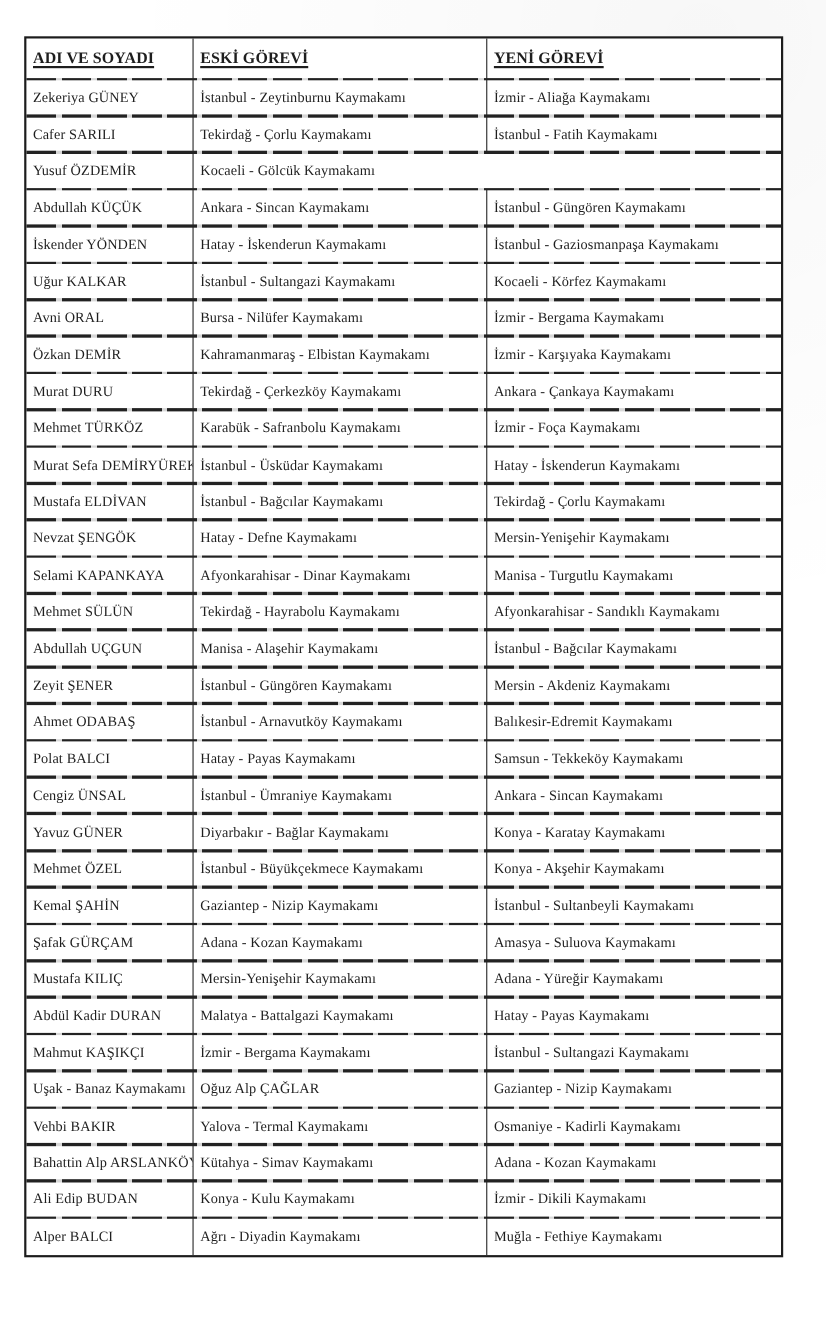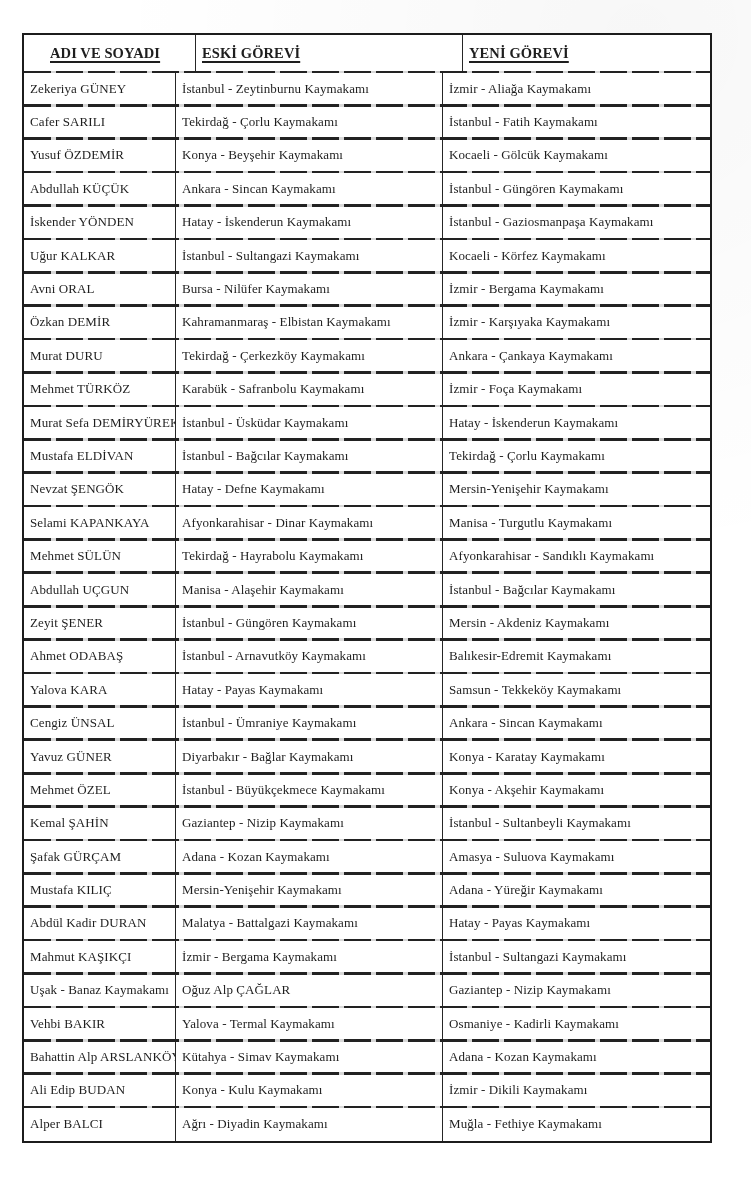--- a/index.html
+++ b/index.html
@@ -31,21 +31,20 @@
     background: #fff;
   }
   .row {
     position: relative;
     display: grid;
     grid-template-columns: 152px 267px 1fr;
     height: 33.4px;
   }
   .row.header-row {
     height: 37px;
-    padding-left: 20px;
   }
   
   .row:not(:first-child)::before {
     content: "";
     position: absolute;
     top: -1.4px;
     left: 0;
     right: 0;
     height: 2.7px;
     background: repeating-linear-gradient(
@@ -101,21 +100,20 @@
         <div class="cell">İstanbul - Zeytinburnu Kaymakamı</div>
         <div class="cell">İzmir - Aliağa Kaymakamı</div>
       </div>
       <div class="row">
         <div class="cell">Cafer SARILI</div>
         <div class="cell">Tekirdağ - Çorlu Kaymakamı</div>
         <div class="cell">İstanbul - Fatih Kaymakamı</div>
       </div>
       <div class="row">
         <div class="cell">Yusuf ÖZDEMİR</div>
-        <div class="cell">Konya - Beyşehir Kaymakamı</div>
         <div class="cell">Kocaeli - Gölcük Kaymakamı</div>
       </div>
       <div class="row">
         <div class="cell">Abdullah KÜÇÜK</div>
         <div class="cell">Ankara - Sincan Kaymakamı</div>
         <div class="cell">İstanbul - Güngören Kaymakamı</div>
       </div>
       <div class="row">
         <div class="cell">İskender YÖNDEN</div>
         <div class="cell">Hatay - İskenderun Kaymakamı</div>
@@ -180,21 +178,21 @@
         <div class="cell">Zeyit ŞENER</div>
         <div class="cell">İstanbul - Güngören Kaymakamı</div>
         <div class="cell">Mersin - Akdeniz Kaymakamı</div>
       </div>
       <div class="row">
         <div class="cell">Ahmet ODABAŞ</div>
         <div class="cell">İstanbul - Arnavutköy Kaymakamı</div>
         <div class="cell">Balıkesir-Edremit Kaymakamı</div>
       </div>
       <div class="row">
-        <div class="cell">Yalova KARA</div>
+        <div class="cell">Polat BALCI</div>
         <div class="cell">Hatay - Payas Kaymakamı</div>
         <div class="cell">Samsun - Tekkeköy Kaymakamı</div>
       </div>
       <div class="row">
         <div class="cell">Cengiz ÜNSAL</div>
         <div class="cell">İstanbul - Ümraniye Kaymakamı</div>
         <div class="cell">Ankara - Sincan Kaymakamı</div>
       </div>
       <div class="row">
         <div class="cell">Yavuz GÜNER</div>

